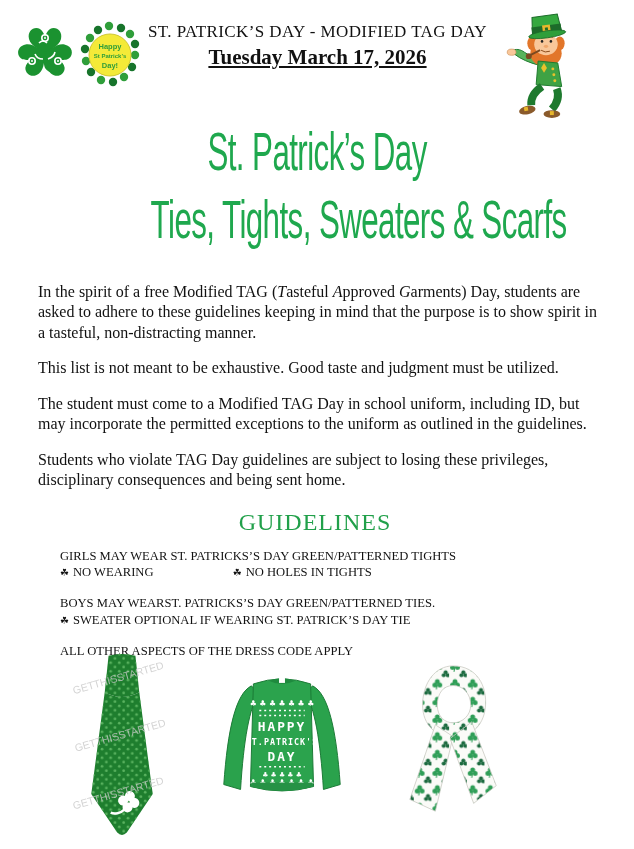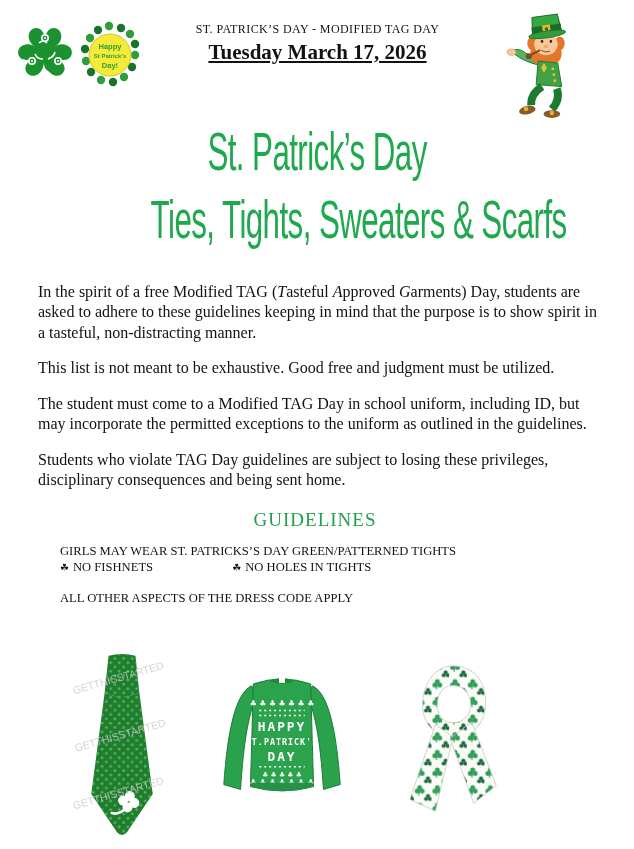--- a/index.html
+++ b/index.html
@@ -6,40 +6,40 @@
   .page{
     position:relative;width:634px;height:849px;background:#ffffff;overflow:hidden;
     font-family:"Liberation Serif",serif;color:#111;
   }
   
   .header{position:relative;height:118px;}
   .shamrock-logo{position:absolute;left:16px;top:20px;width:60px;height:66px;}
   .badge{position:absolute;left:80px;top:21px;width:60px;height:68px;}
   .leprechaun{position:absolute;left:500px;top:8px;width:90px;height:110px;}
   .header-text{position:absolute;left:120px;top:22px;width:395px;text-align:center;}
-  .header-title{font-size:12px;letter-spacing:.4px;white-space:nowrap;font-family:Liberation Serif, serif;}
+  .header-title{font-size:17px;letter-spacing:.4px;white-space:nowrap;font-family:Liberation Serif, serif;}
   .header-date{font-size:21px;font-weight:bold;margin-top:3px;text-decoration:underline;}
   
   .hero{margin-top:4px;text-align:center;color:#1fa84e;text-decoration:underline;}
   .hero-line{text-align:center;}
   .hero-line .stretch{
     display:inline-block;transform:scaleX(.58);transform-origin:center;
     font-family:"Liberation Sans",sans-serif;font-weight:normal;
     white-space:nowrap;letter-spacing:-1px;color:#1fa84e;
   }
   .hero-line1 .stretch{font-size:54px;line-height:1.0;}
   .hero-line2 .stretch{font-size:54px;line-height:1.0;}
   .hero-line1{margin-top:6px;}
   .hero-line2{margin-top:14px;}
   
   .content{margin:36px 30px 0 38px;width:566px;font-size:16px;line-height:1.28;}
   .content p{margin:0 0 15px 0;}
   
   .guidelines-heading{
-    text-align:center;color:#21a04a;font-size:19px;letter-spacing:1px;margin:18px 4px 12px 0;
+    text-align:center;color:#21a04a;font-size:24px;letter-spacing:1px;margin:18px 4px 12px 0;
     font-family:"Liberation Serif",serif;
   }
   .guidelines{margin:0 30px 0 60px;width:545px;font-weight:normal;font-size:12.6px;line-height:1.3;}
   .g-group{margin-bottom:15px;}
   .bullet-row{display:block;}
   .bullet{font-family:"DejaVu Sans",sans-serif;font-size:10px;color:#111;margin-right:4px;}
   .bullet2{margin-left:76px;}
   
   .images-row{position:absolute;left:0;top:652px;width:634px;height:197px;display:flex;align-items:flex-start;}
   .img-tie{margin-left:72px;width:100px;height:192px;position:relative;}
@@ -167,37 +167,43 @@
     <div class="hero-line hero-line1">
       <span class="stretch">St. Patrick’s Day</span>
     </div>
     <div class="hero-line hero-line2">
       <span class="stretch">Ties, Tights, Sweaters &amp; Scarfs</span>
     </div>
   </div>
 
   <div class="content">
     <p><span>In the spirit of a free Modified TAG (</span><i>T</i><span>asteful </span><i>A</i><span>pproved </span><i>G</i><span>arments) Day, students are asked to adhere to these guidelines keeping in mind that the purpose is to show spirit in a tasteful, non-distracting manner.</span></p>
-    <p>This list is not meant to be exhaustive. Good free and judgment must be utilized.</p>
+    <p>This list is not meant to be exhaustive. Good taste and judgment must be utilized.</p>
     <p>The student must come to a Modified TAG Day in school uniform, including ID, but may incorporate the permitted exceptions to the uniform as outlined in the guidelines.</p>
     <p>Students who violate TAG Day guidelines are subject to losing these privileges, disciplinary consequences and being sent home.</p>
   </div>
 
   <div class="guidelines-heading">GUIDELINES</div>
 
   <div class="guidelines">
 
     <div class="g-group">
       <div>GIRLS MAY WEAR ST. PATRICKS’S DAY GREEN/PATTERNED TIGHTS</div>
       <div class="bullet-row">
-        <span class="bullet">☘</span><span>NO FISHNETS</span>
+        <span class="bullet">☘</span><span>NO WEARING</span>
         <span class="bullet bullet2">☘</span><span>NO HOLES IN TIGHTS</span>
       </div>
     </div>
 
+    <div class="g-group">
+      <div>BOYS MAY WEARST. PATRICKS’S DAY GREEN/PATTERNED TIES.</div>
+      <div class="bullet-row">
+        <span class="bullet">☘</span><span>SWEATER OPTIONAL IF WEARING ST. PATRICK’S DAY TIE</span>
+      </div>
+    </div>
 
 
     <div class="g-group">
       <div>ALL OTHER ASPECTS OF THE DRESS CODE APPLY</div>
     </div>
   </div>
 
   <div class="images-row">
 
     <div class="img-tie">

